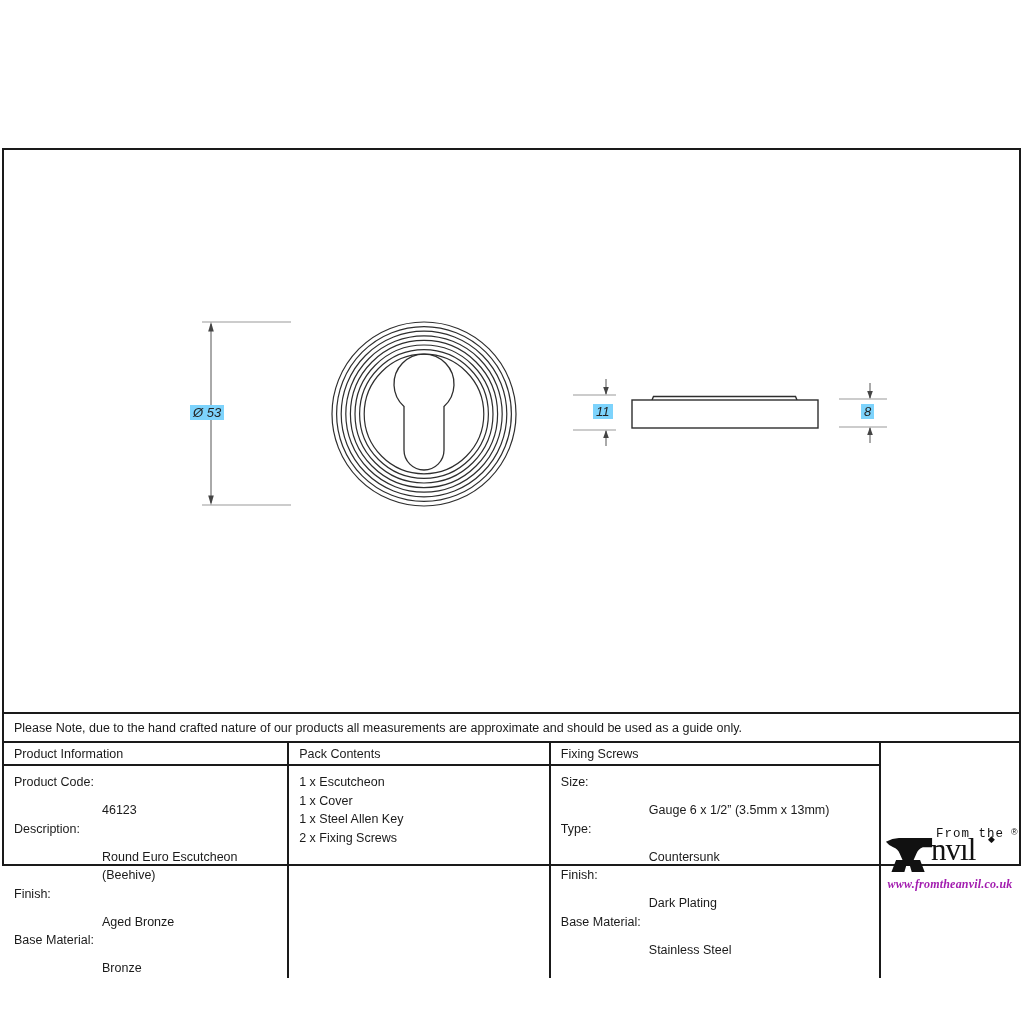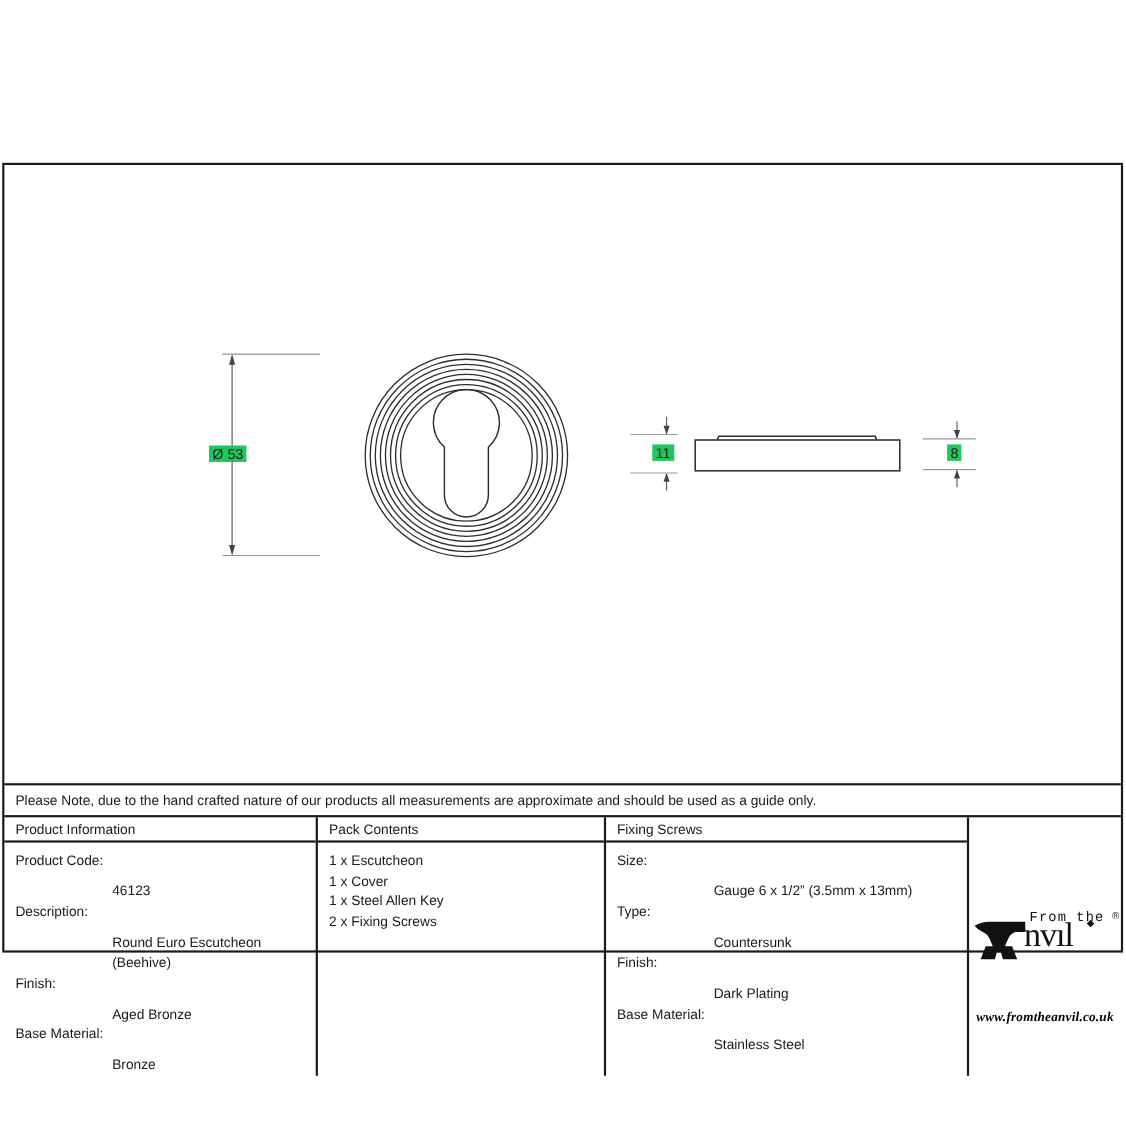--- a/index.html
+++ b/index.html
@@ -1,39 +1,39 @@
 <!DOCTYPE html>
 <html><head>
 <meta charset="utf-8">
 <style>
   html,body{margin:0;padding:0;background:#ffffff;}
   body{width:1024px;height:1024px;position:relative;font-family:"Liberation Sans",sans-serif;color:#1a1a1a;-webkit-font-smoothing:antialiased;}
   .frame{position:absolute;left:2px;top:148px;width:1019px;height:718px;border:2px solid #1a1a1a;box-sizing:border-box;background:#fff;display:flex;flex-direction:column;}
   .drawing-area{position:relative;height:562px;flex:none;}
   .drawing-area svg{position:absolute;left:0;top:0;}
-  .dim-label{position:absolute;font-size:13px;color:#222;background:#22c55e;padding:0 3px;white-space:nowrap;}
+  .dim-label{position:absolute;font-size:13px;color:#222;background:#7dd3fc;padding:0 3px;white-space:nowrap;font-style:italic;}
   .note-row{flex:none;height:31px;border-top:2px solid #1a1a1a;border-bottom:2px solid #1a1a1a;box-sizing:border-box;display:flex;align-items:center;padding-left:10px;font-size:12.5px;text-align:center;}
   .spec-table{flex:1;display:flex;}
   .col{box-sizing:border-box;display:flex;flex-direction:column;}
   .col1{width:289px;}
   .col2{width:267px;border-left:2px solid #1a1a1a;}
   .col3{width:337px;border-left:2px solid #1a1a1a;}
   .col4{flex:1;border-left:2px solid #1a1a1a;display:flex;align-items:center;justify-content:center;}
   .th{flex:none;height:23px;box-sizing:border-box;border-bottom:2px solid #1a1a1a;padding:4px 10px 6px;font-size:12.5px;}
   .cell{padding:7px 8px 0 10px;font-size:12.5px;line-height:18.5px;}
   .kv{display:flex;}
   .kv .k{width:88px;flex:none;}
   .kv .v{flex:1;margin-top:28px;}
   
   .logo{position:relative;width:138px;height:66px;}
   .logo .prefix{position:absolute;left:55px;top:0;font-family:Liberation Mono, monospace;font-size:12.5px;color:#111;letter-spacing:1px;}
   .logo .brand{position:absolute;left:50px;top:-7px;font-family:"Liberation Serif",serif;font-size:31px;line-height:60px;color:#111;letter-spacing:-1px;}
   .logo .diamond{position:absolute;left:107px;top:7px;font-size:9px;color:#111;}
   .logo .reg{position:absolute;left:130px;top:0px;font-size:9px;color:#111;}
-  .logo .site{position:absolute;left:0;top:50px;width:138px;text-align:center;font-family:"Liberation Serif",serif;font-style:italic;font-weight:bold;font-size:12px;color:#000000;letter-spacing:0.2px;white-space:nowrap;margin-top:40px;}
+  .logo .site{position:absolute;left:0;top:50px;width:138px;text-align:center;font-family:"Liberation Serif",serif;font-style:italic;font-weight:bold;font-size:12px;color:#a21caf;letter-spacing:0.2px;white-space:nowrap;}
   .logo .anvil{position:absolute;left:4px;top:7px;}
 </style>
 </head>
 <body>
 
 <div class="frame">
 
   <div class="drawing-area">
     <svg width="1015" height="562" viewBox="0 0 1015 562">
       <g transform="translate(-4,-150)" fill="none" stroke-linecap="butt">

